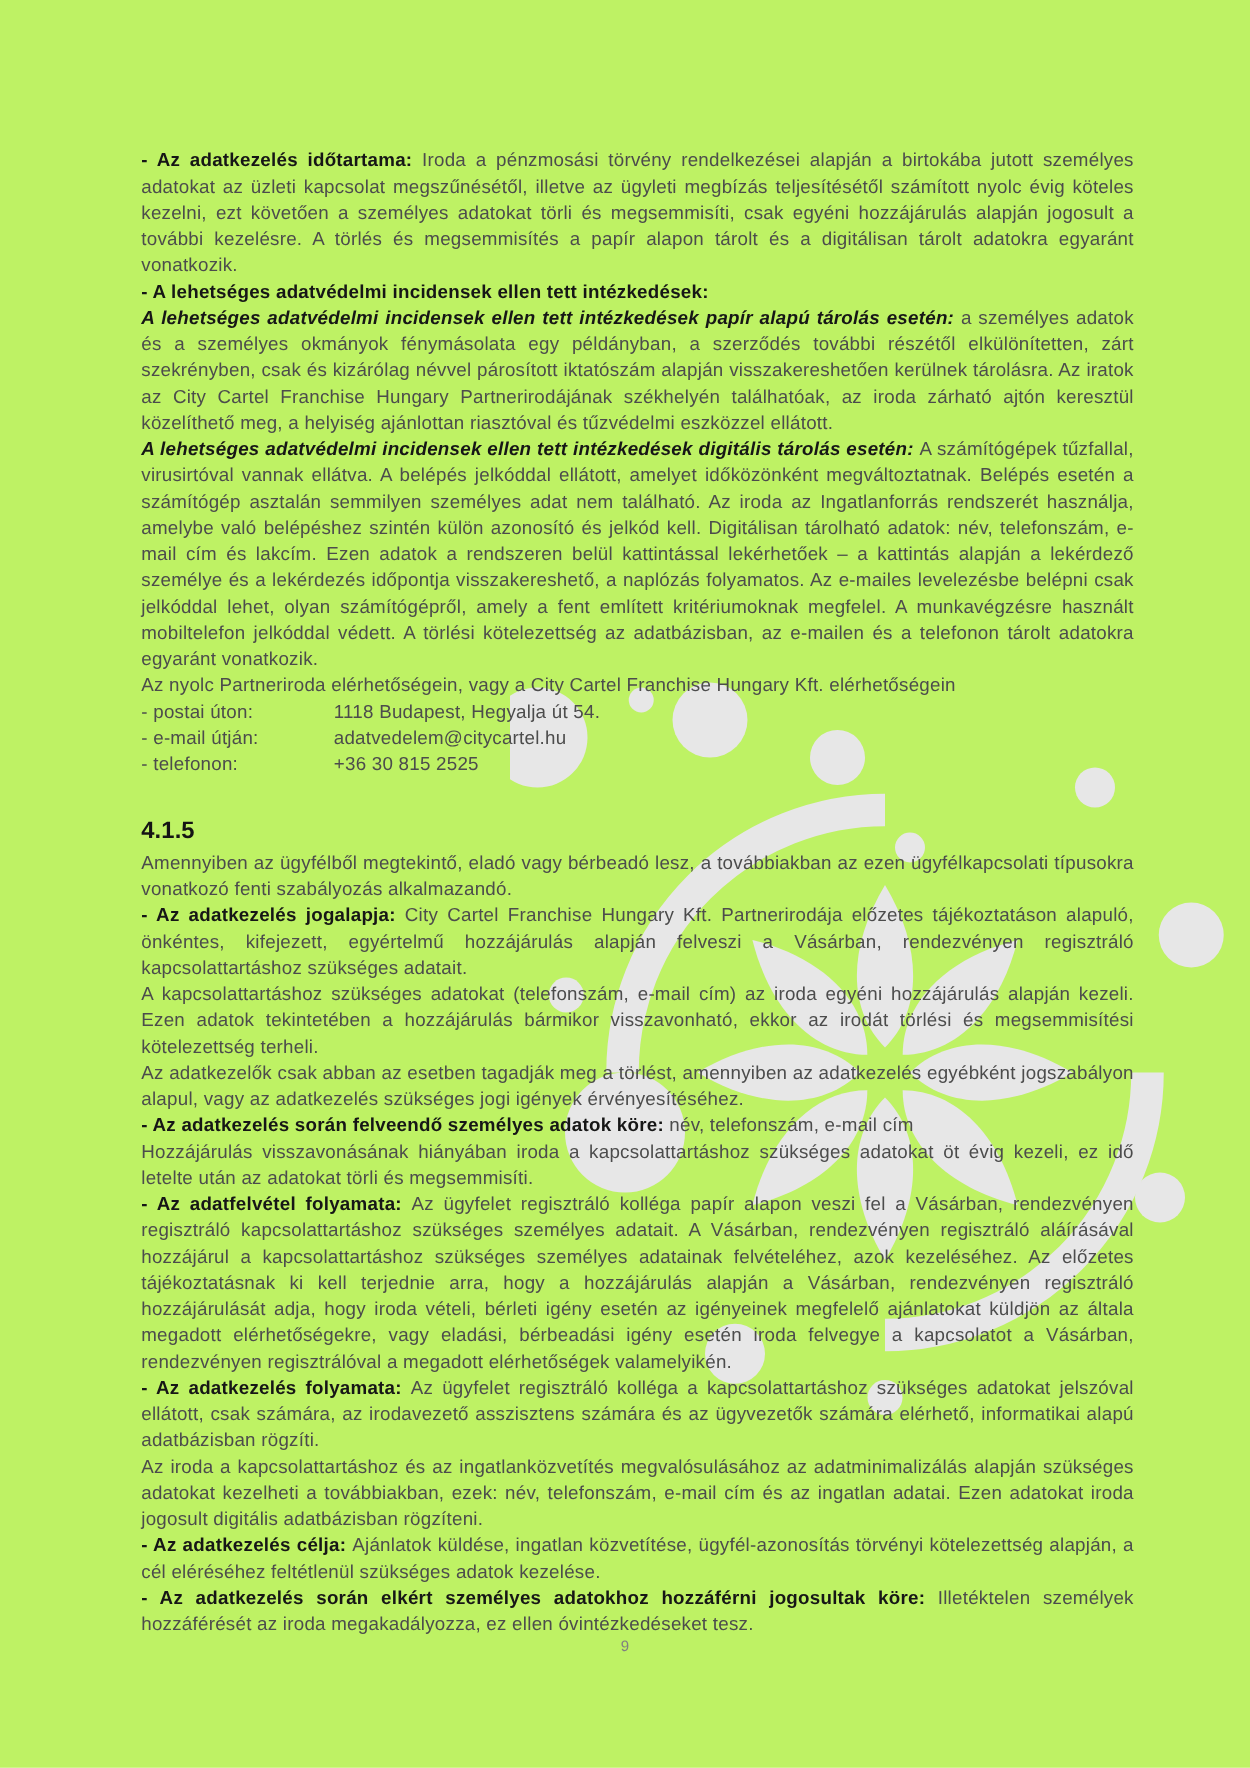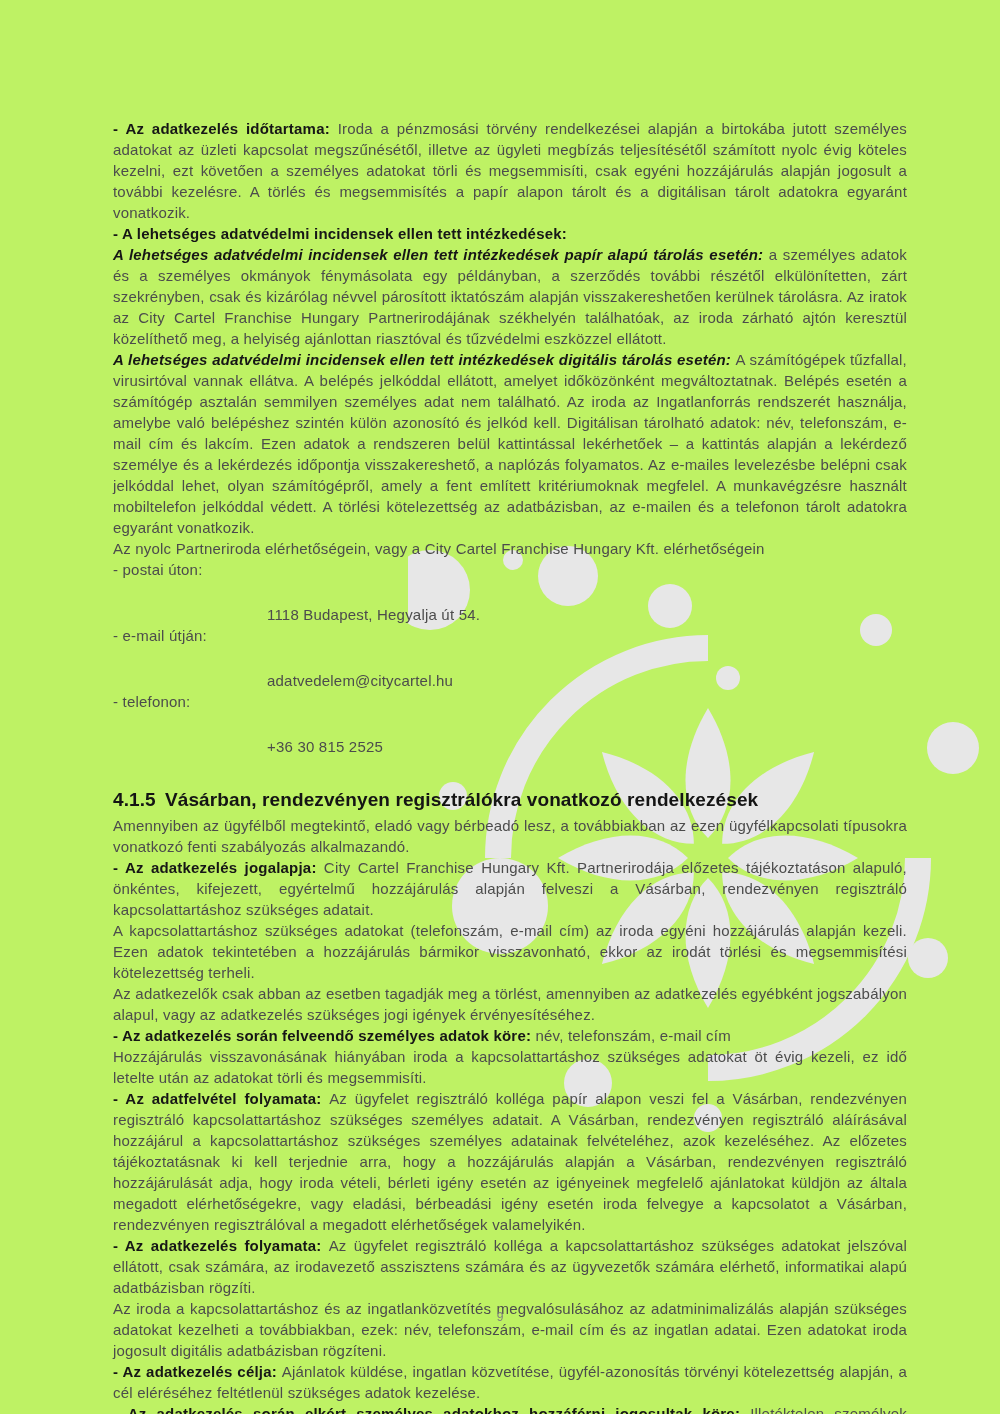--- a/index.html
+++ b/index.html
@@ -12,21 +12,21 @@
   .content{
     position:absolute;left:113px;top:118px;width:794px;z-index:1;
     color:#4c4c4c;font-size:15px;line-height:21px;text-align:justify;
     letter-spacing:0.2px;
   }
   .content p{margin:0;padding:0;}
   .b{font-weight:bold;color:#161616;}
   .bi{font-weight:bold;font-style:italic;color:#161616;}
   .contact-row{display:flex;text-align:left;}
   .contact-label{width:154px;flex:none;}
-  .contact-value{flex:1;margin-top:45px;}
+  .contact-value{flex:1;}
   .heading{
     display:flex;margin-top:32px;margin-bottom:4px;
     font-weight:bold;color:#141414;font-size:19px;line-height:22px;letter-spacing:0.1px;
     text-align:left;
   }
   .heading-num{width:52px;flex:none;}
   .footer{
     position:absolute;left:0;right:0;top:1310px;z-index:1;
     text-align:center;color:#808080;font-size:12px;
   }
@@ -99,21 +99,20 @@
       <span class="contact-label">- e-mail útján:</span>
       <span class="contact-value">adatvedelem@citycartel.hu</span>
     </div>
     <div class="contact-row">
       <span class="contact-label">- telefonon:</span>
       <span class="contact-value">+36 30 815 2525</span>
     </div>
 
     <div class="heading">
       <span class="heading-num">4.1.5</span>
-      <span>Vásárban, rendezvényen regisztrálókra vonatkozó rendelkezések</span>
     </div>
 
     <p>
       <span>Amennyiben az ügyfélből megtekintő, eladó vagy bérbeadó lesz, a továbbiakban az ezen ügyfélkapcsolati típusokra vonatkozó fenti szabályozás alkalmazandó.</span>
     </p>
 
     <p>
       <span class="b">- Az adatkezelés jogalapja: </span>
       <span>City Cartel Franchise Hungary Kft. Partnerirodája előzetes tájékoztatáson alapuló, önkéntes, kifejezett, egyértelmű hozzájárulás alapján felveszi a Vásárban, rendezvényen regisztráló kapcsolattartáshoz szükséges adatait.</span>
     </p>

